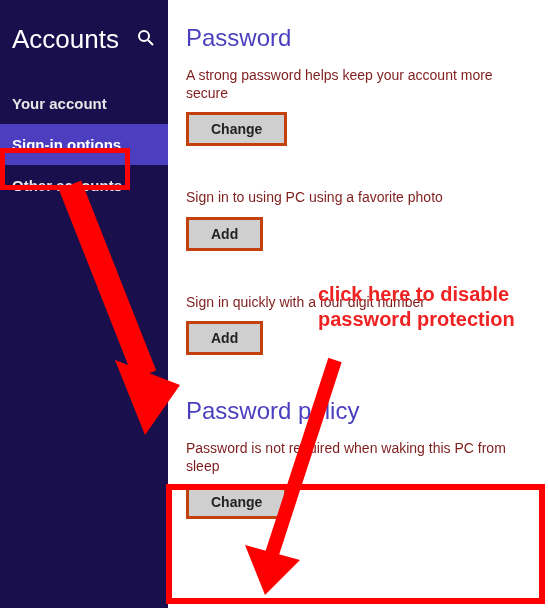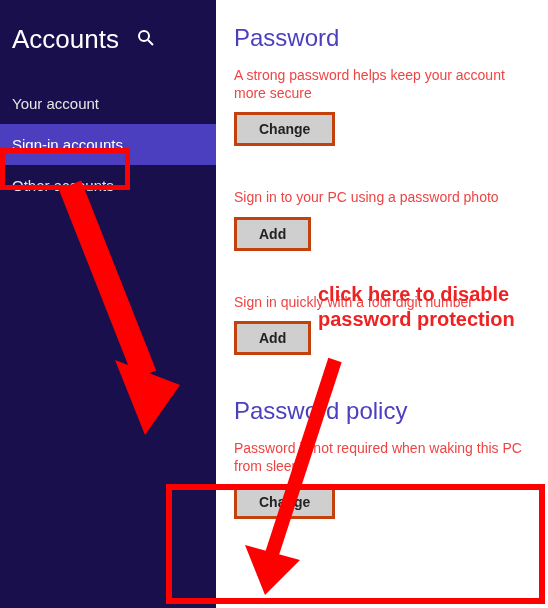--- a/index.html
+++ b/index.html
@@ -6,21 +6,21 @@
   body {
     font-family: "Segoe UI", Arial, sans-serif;
     width: 548px;
     height: 608px;
     overflow: hidden;
     position: relative;
     background: #fff;
   }
   .container { display: flex; height: 100%; }
   .sidebar {
-    width: 216px;
+    width: 168px;
     background: #1a0f4d;
     color: #fff;
     flex-shrink: 0;
     padding-top: 24px;
   }
   .sidebar-header {
     display: flex;
     align-items: center;
     padding: 0 12px 28px 12px;
   }
@@ -33,42 +33,42 @@
     margin-left: 18px;
     font-size: 16px;
     font-weight: bold;
     color: #fff;
   }
   .sidebar-item {
     font-size: 15px;
     color: #e6e6e6;
     padding: 12px 12px;
     cursor: pointer;
-    font-weight: 400;
+    font-weight: 700;
   }
   .sidebar-item.selected {
     background: #4b3fbf;
     color: #fff;
   }
   .main {
     flex: 1;
     padding: 24px 10px 0 18px;
     background: #fff;
     color: #333;
   }
   .section { margin-bottom: 42px; }
   .section-title {
     font-size: 24px;
     font-weight: 400;
     color: #4b3fbf;
     margin-bottom: 14px;
   }
   .section-desc {
     font-size: 14px;
-    color: #ef4444;
+    color: #7f1d1d;
     margin-bottom: 10px;
     line-height: 1.3;
   }
   .btn {
     background: #cfcfcf;
     border: 3px solid #c2410c;
     font-family: inherit;
     font-size: 14px;
     font-weight: 600;
     padding: 6px 22px;
@@ -106,37 +106,37 @@
         <svg width="18" height="18" viewBox="0 0 18 18">
             <circle cx="7" cy="7" r="5" stroke="#fff" stroke-width="2" fill="none"></circle>
             <line x1="11" y1="11" x2="16" y2="16" stroke="#fff" stroke-width="2"></line>
           </svg>
       </span>
     </div>
     <div class="sidebar-item">
       <span>Your account</span>
     </div>
     <div class="sidebar-item selected">
-      <span>Sign-in accounts</span>
+      <span>Sign-in options</span>
     </div>
     <div class="sidebar-item">
       <span>Other accounts</span>
     </div>
   </div>
 
   <div class="main">
 
     <div class="section">
       <div class="section-title">Password</div>
       <div class="section-desc">A strong password helps keep your account more secure</div>
       <button class="btn">Change</button>
     </div>
 
     <div class="section">
-      <div class="section-desc">Sign in to your PC using a password photo</div>
+      <div class="section-desc">Sign in to using PC using a favorite photo</div>
       <button class="btn">Add</button>
     </div>
 
     <div class="section">
       <div class="section-desc">Sign in quickly with a four digit number</div>
       <button class="btn">Add</button>
     </div>
 
     <div class="section" style="margin-bottom:0;">
       <div class="section-title">Password policy</div>

